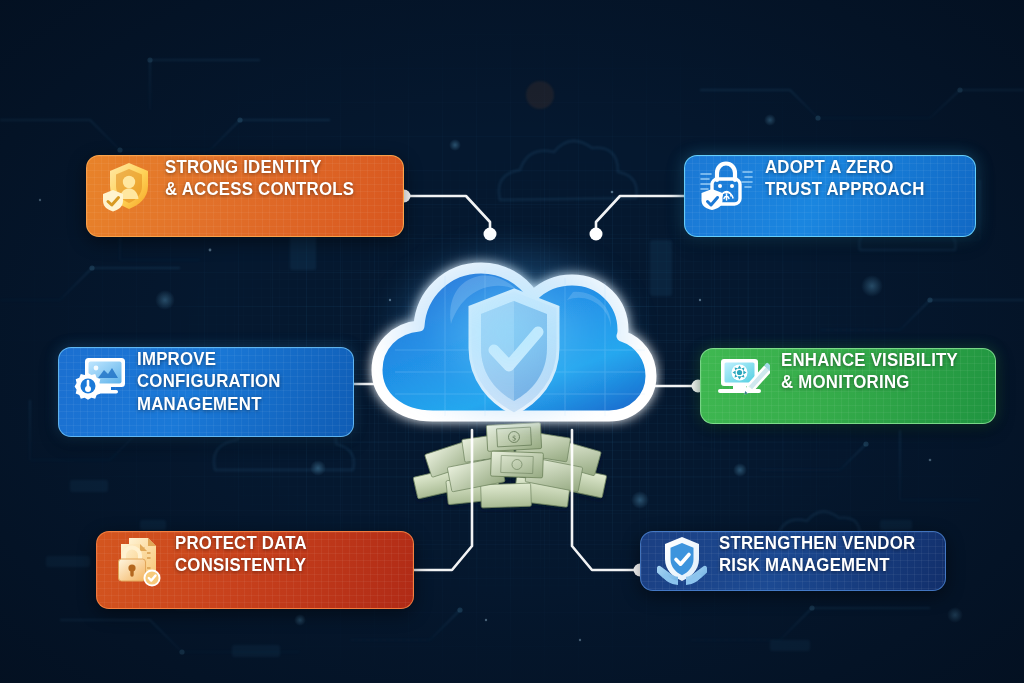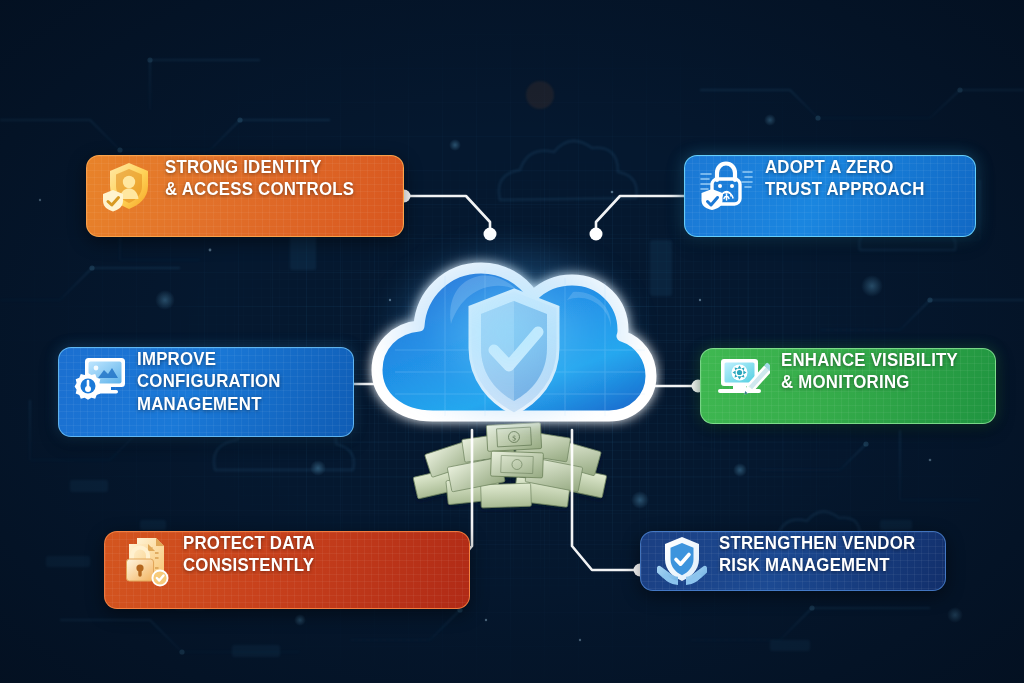--- a/index.html
+++ b/index.html
@@ -116,21 +116,21 @@
     border:1.5px solid rgba(120,205,255,.75);
     box-shadow:0 5px 18px rgba(0,0,0,.45), 0 0 14px rgba(60,170,255,.30);
   }
   #badge-visibility{
     left:700px; top:348px; width:296px; height:76px;
     background:linear-gradient(110deg,#3fb851 0%, #35ac4a 45%, #1f9440 100%);
     border:1.5px solid rgba(150,235,160,.75);
     box-shadow:0 5px 18px rgba(0,0,0,.45), 0 0 14px rgba(70,210,110,.28);
   }
   #badge-protect{
-    left:104px; top:531px; width:366px; height:78px;
+    left:96px; top:531px; width:318px; height:78px;
     background:linear-gradient(110deg,#d4561f 0%, #c8411c 45%, #b02a16 100%);
     border:1.5px solid rgba(255,140,70,.8);
   }
   #badge-vendor{
     left:640px; top:531px; width:306px; height:60px;
     background:linear-gradient(110deg,#1b3f82 0%, #1c4a93 45%, #122f6b 100%);
     border:1.5px solid rgba(90,150,230,.65);
   }
   #badge-visibility .badge-text, #badge-zerotrust .badge-text{ margin-left:10px; }
 </style>

